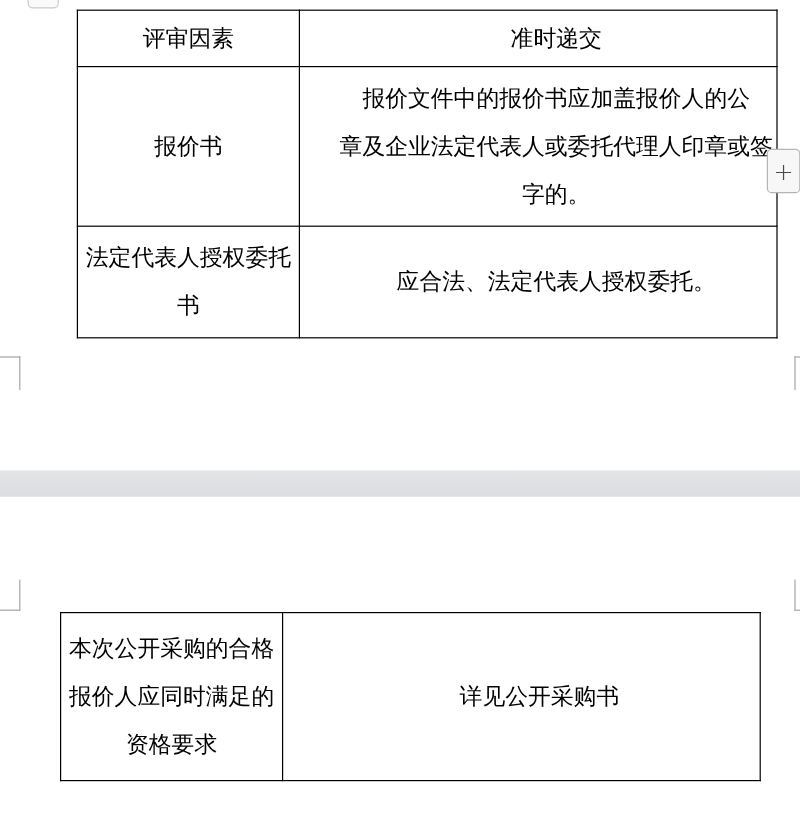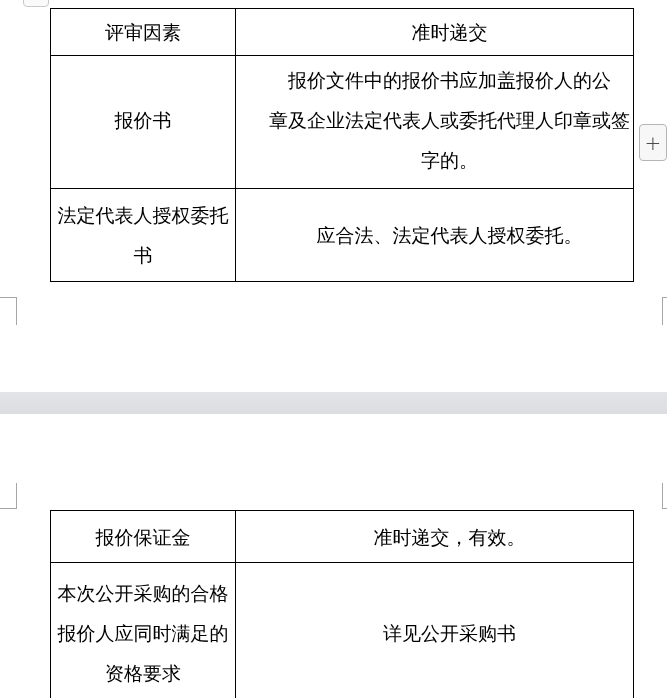--- a/index.html
+++ b/index.html
@@ -28,24 +28,24 @@
     text-align: center;
     vertical-align: middle;
     font-size: 19px;
     line-height: 40px;
     color: #000000;
     white-space: pre;
     padding: 0;
     overflow: hidden;
   }
   table.doc-table td.col-req { padding-left: 30px; }
-  .t1 { left: 50px; top: 8px; padding-left: 40px; }
+  .t1 { left: 64px; top: 8px; padding-left: 40px; }
   .t2 { left: 50px; top: 510px; }
   .t1 .r-head td { height: 46px; }
-  .t1 .r-quote td { height: 132px; font-family: Liberation Mono, monospace; }
+  .t1 .r-quote td { height: 132px; }
   .t1 .r-auth td { height: 92px; }
   .t2 .r-deposit td { height: 51px; }
   .t2 .r-qual td { height: 139px; }
   col.c1 { width: 185px; }
   col.c2 { width: 398px; }
   
   .page-separator {
     position: absolute;
     left: 0; top: 392px;
     width: 667px; height: 22px;
@@ -131,24 +131,20 @@
 
   <div class="mark mark-p2-tl"></div>
   <div class="mark mark-p2-tr"></div>
 
   <table class="doc-table t2">
     <colgroup>
         <col class="c1">
         <col class="c2">
       </colgroup>
     <tbody>
-        <tr class="r-deposit">
-      <td class="col-factor">报价保证金</td>
-      <td class="col-req">准时递交，有效。</td>
-    </tr>
     <tr class="r-qual">
       <td class="col-factor">本次公开采购的合格
 报价人应同时满足的
 资格要求</td>
       <td class="col-req">详见公开采购书</td>
     </tr>
   </tbody>
     </table>
 
 </div>

